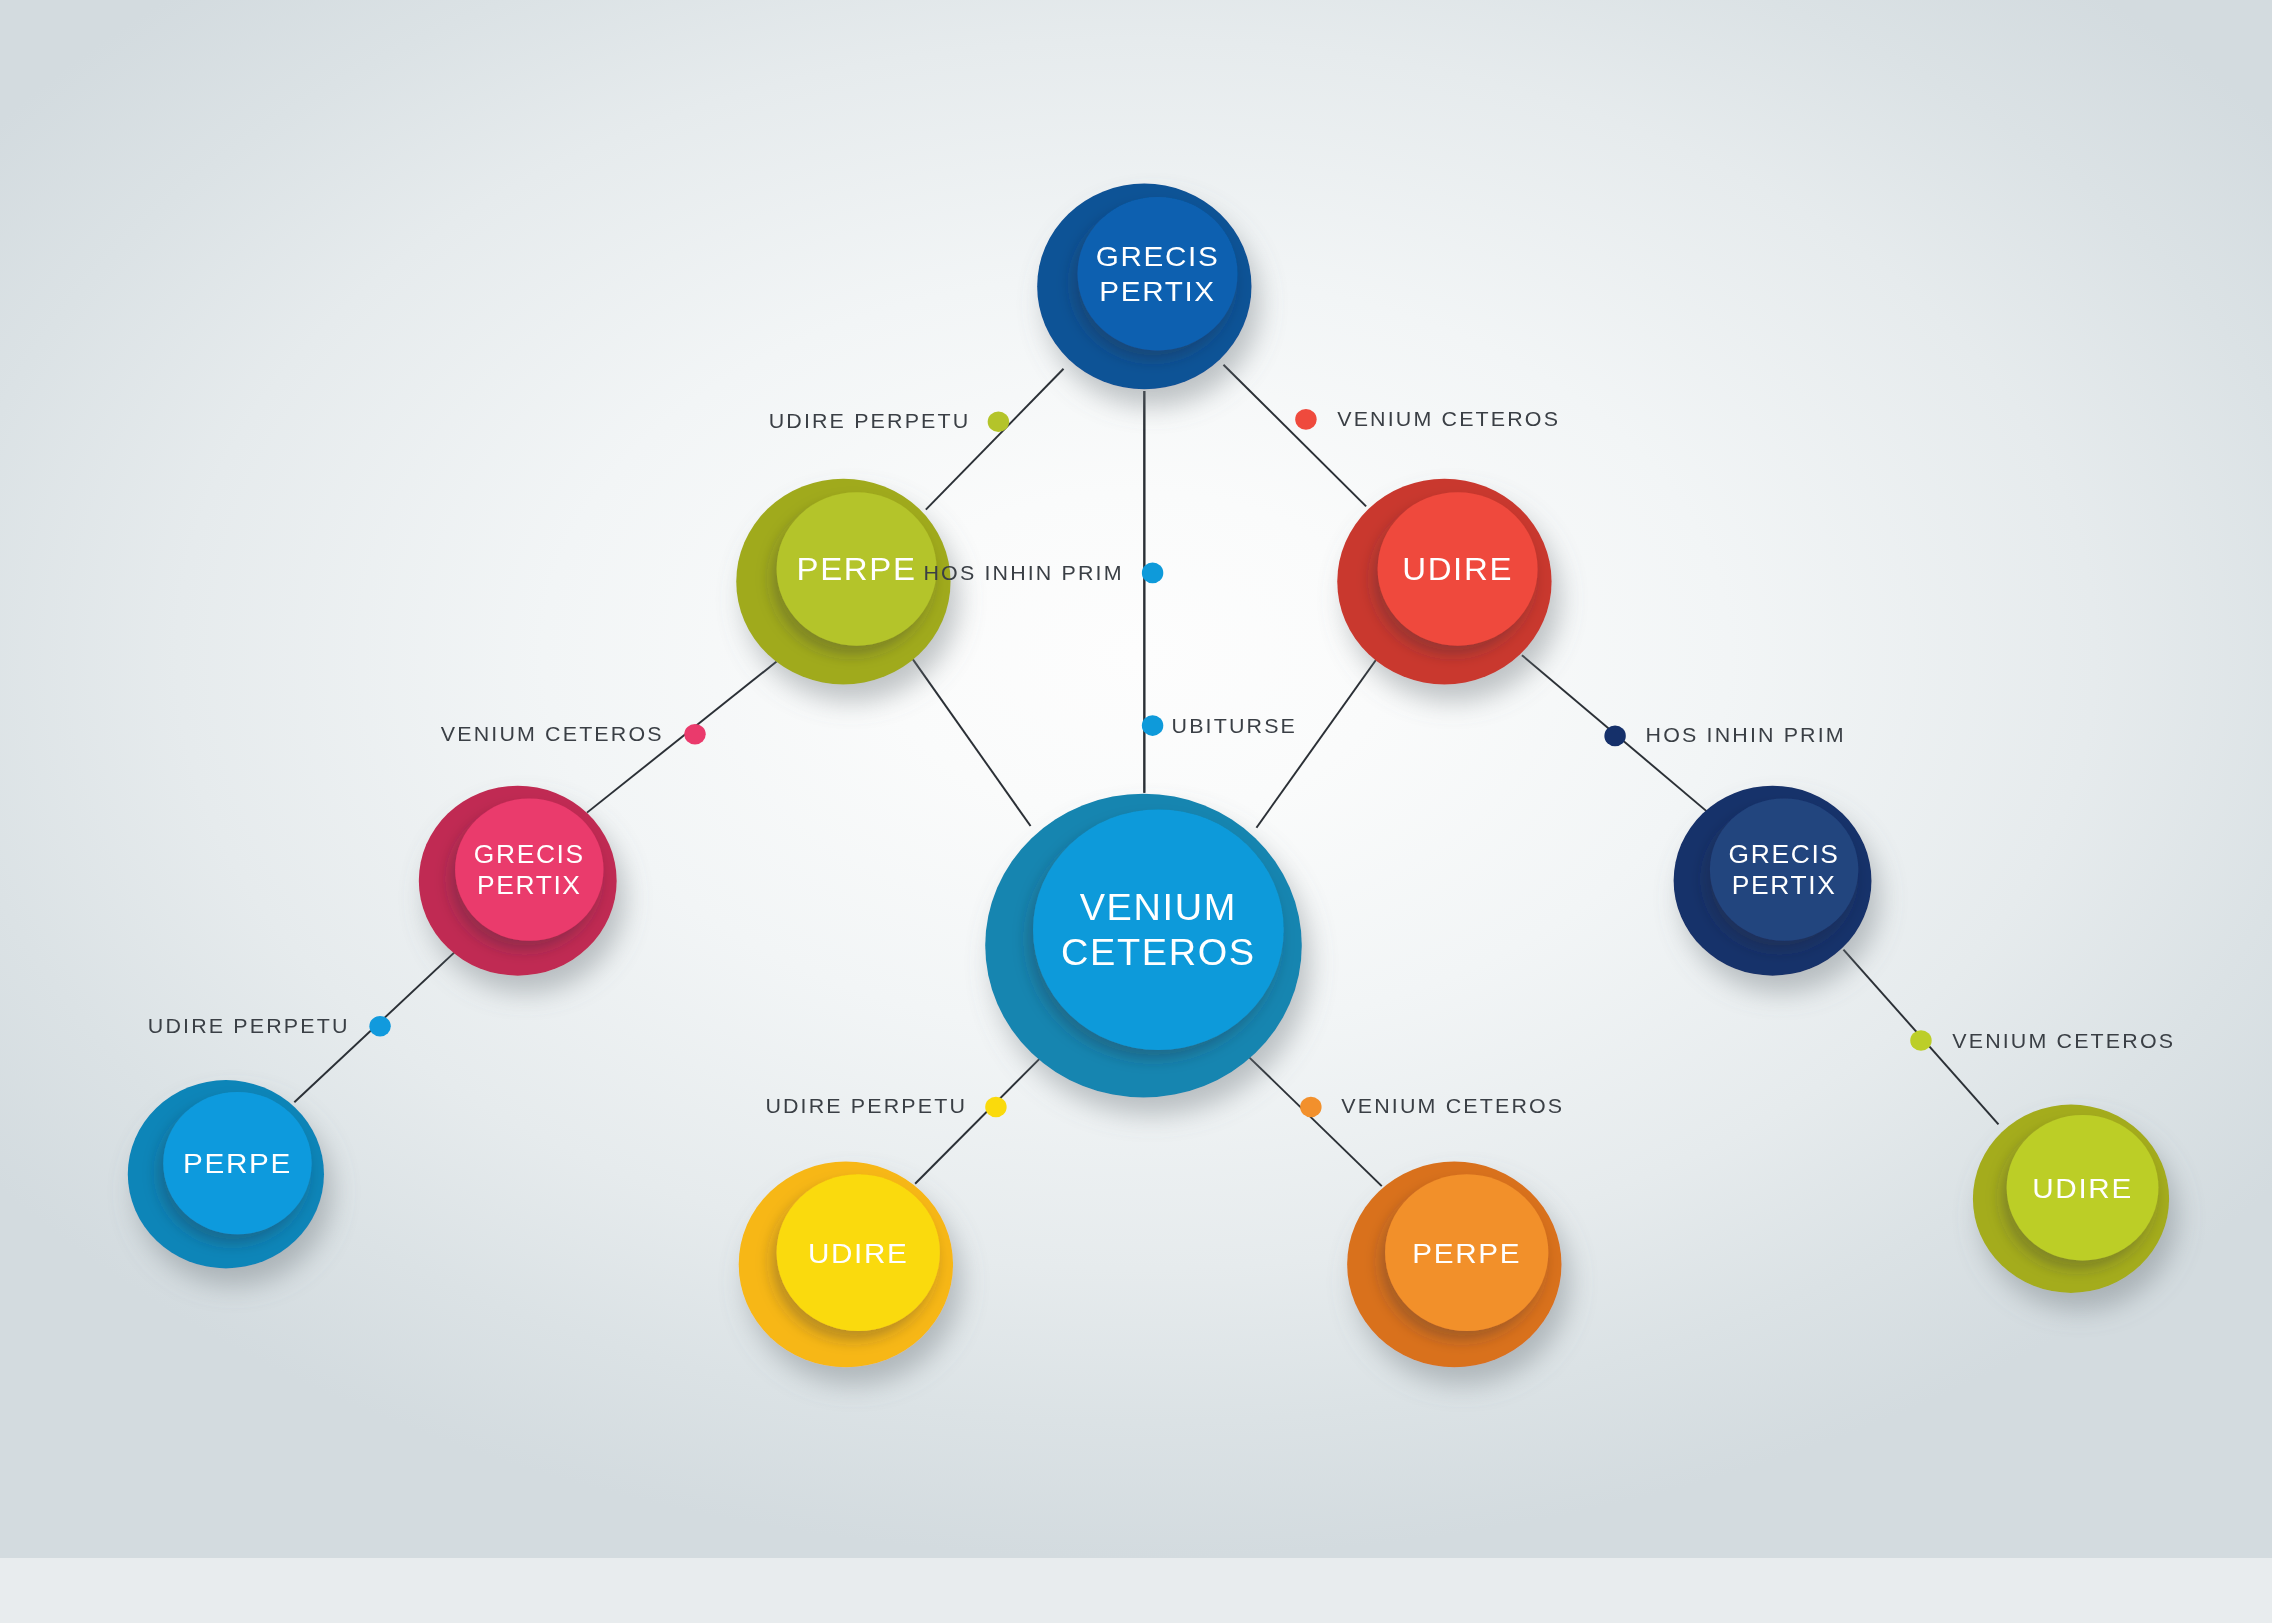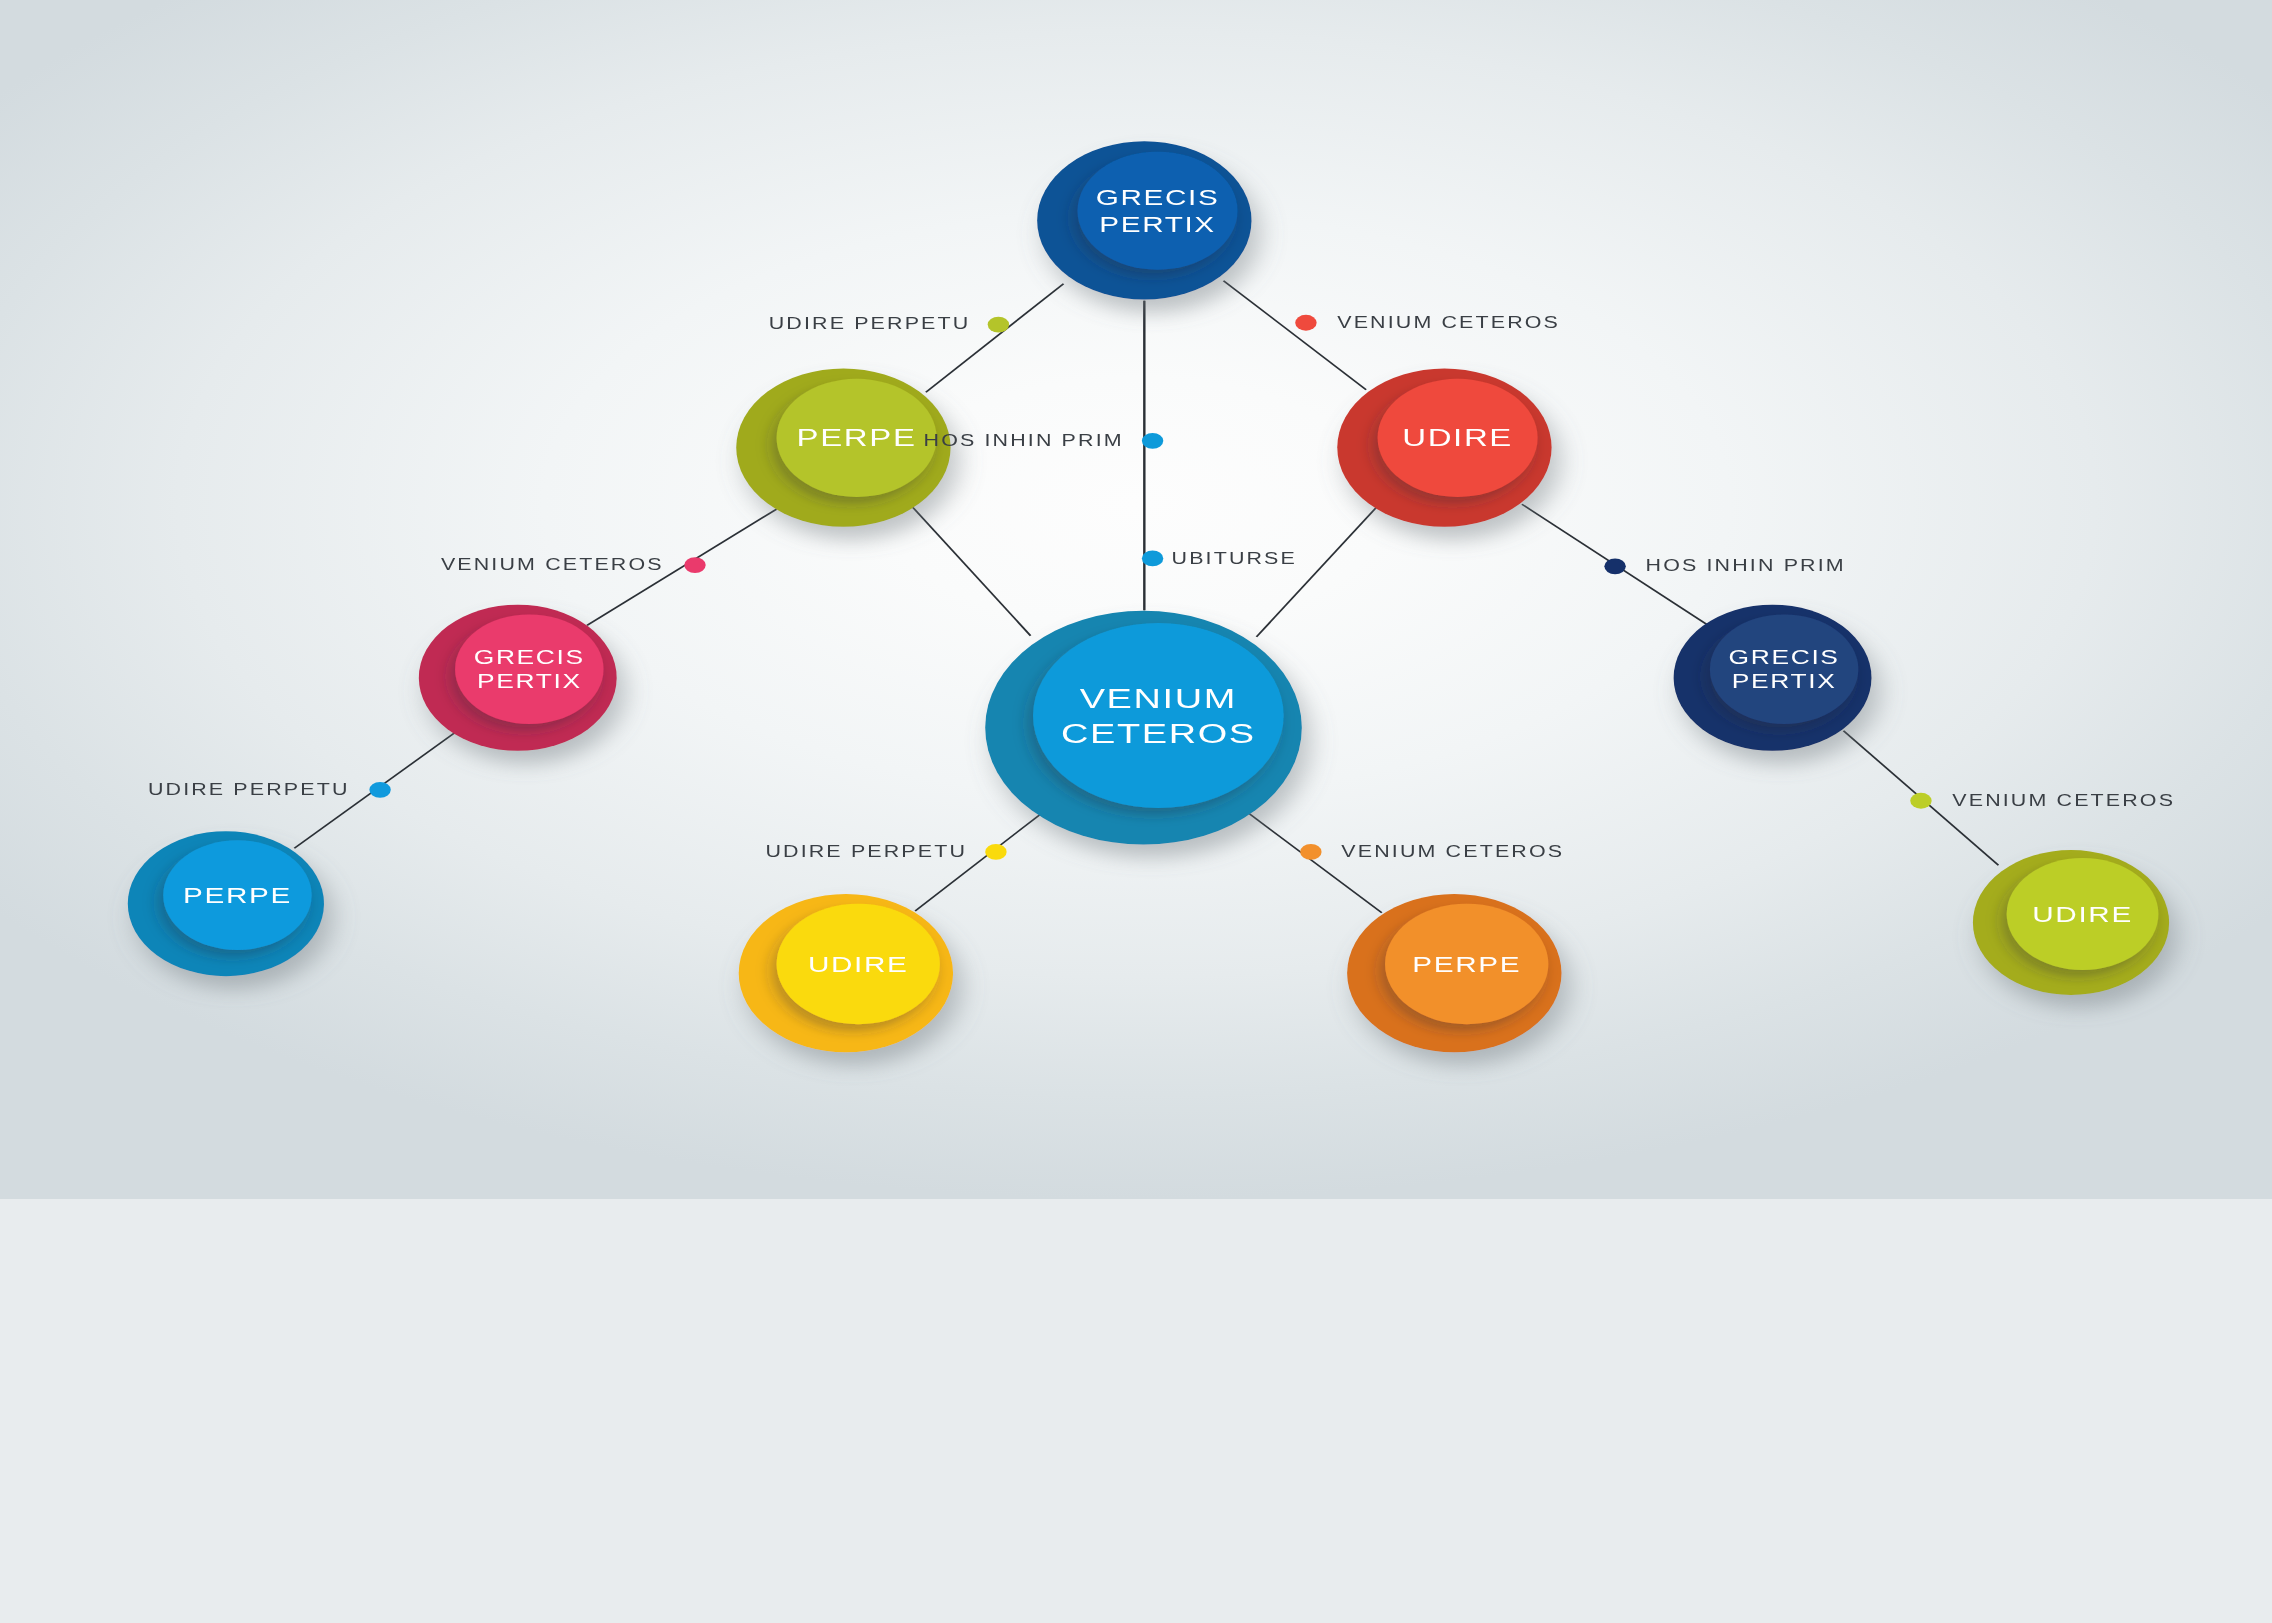--- a/index.html
+++ b/index.html
@@ -3,21 +3,21 @@
 <meta charset="utf-8">
 <style>
   html, body {
     margin: 0;
     padding: 0;
     background: #e8ecee;
   }
   #stage {
     position: relative;
     width: 2273px;
-    height: 1199px;
+    height: 1558px;
     overflow: hidden;
     font-family: "Liberation Sans", sans-serif;
     background:
       radial-gradient(ellipse 62% 58% at 50% 42%,
         #fdfdfd 0%,
         #fafbfb 18%,
         #f2f5f6 42%,
         #e6ebed 68%,
         #dbe2e5 85%,
         #d3dbdf 100%);

